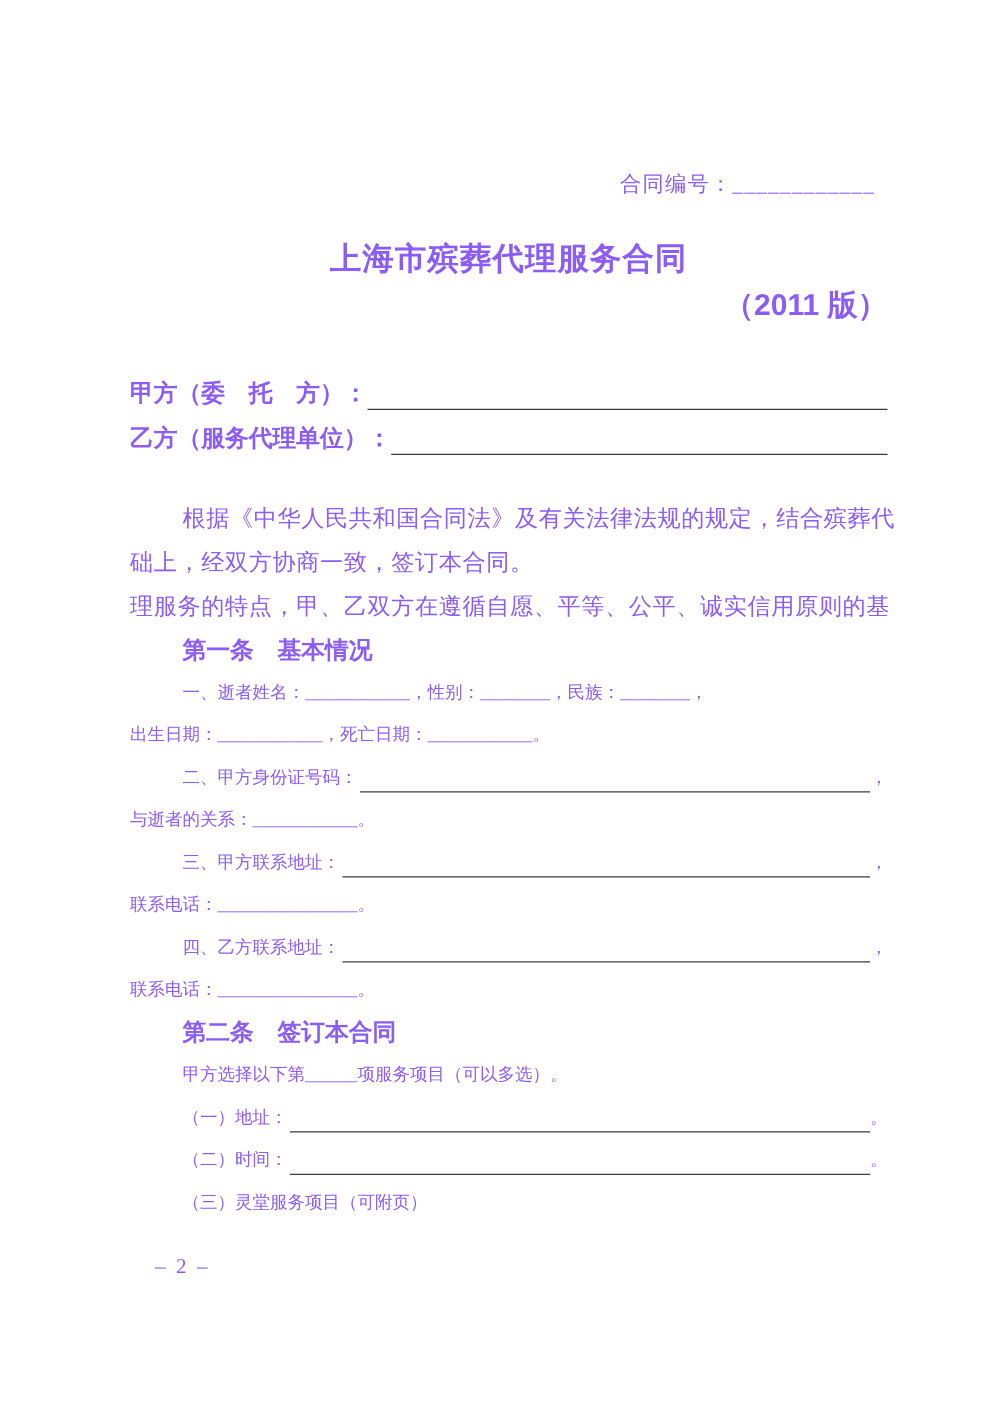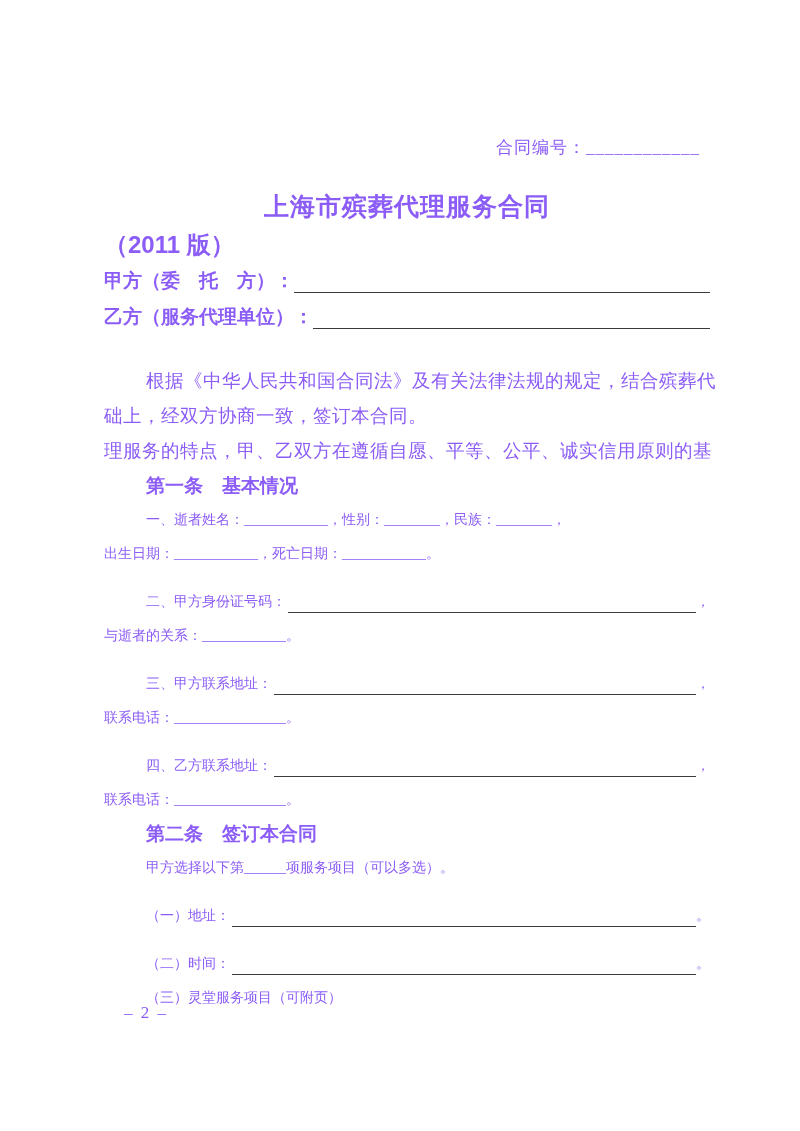--- a/index.html
+++ b/index.html
@@ -32,28 +32,28 @@
   .title1 {
     margin-top: 32px;
     text-align: center;
     font-family: Liberation Mono, monospace;
     font-weight: bold;
     font-size: 25px;
     line-height: 34px;
     letter-spacing: 1px;
   }
   .title2 {
-    text-align: left;
+    text-align: right;
     font-family: "Liberation Sans", "DejaVu Sans", sans-serif;
     font-weight: bold;
     font-size: 24px;
     line-height: 37px;
   }
   
-  .party-block { }
+  .party-block { margin-top: 35px; }
   .party-row {
     display: flex;
     align-items: flex-start;
     font-family: "Liberation Sans", "DejaVu Sans", sans-serif;
     font-weight: bold;
     font-size: 19px;
     line-height: 36px;
     white-space: nowrap;
   }
   .party-row .fill {
@@ -75,21 +75,21 @@
     font-weight: bold;
     font-size: 19px;
     line-height: 34px;
     white-space: nowrap;
   }
   .form-line {
     font-size: 14px;
     line-height: 34px;
     white-space: nowrap;
   }
-  .fill-row { display: flex; align-items: flex-start; margin-top: 14px; }
+  .fill-row { display: flex; align-items: flex-start; }
   .fill-row .fill {
     flex: 1 1 auto;
     height: 27px;
     border-bottom: 1.6px solid #3c3c3c;
     margin-left: 2px;
   }
   .indent { padding-left: 42px; }
   .pagenum {
     position: absolute;
     left: 124px;

